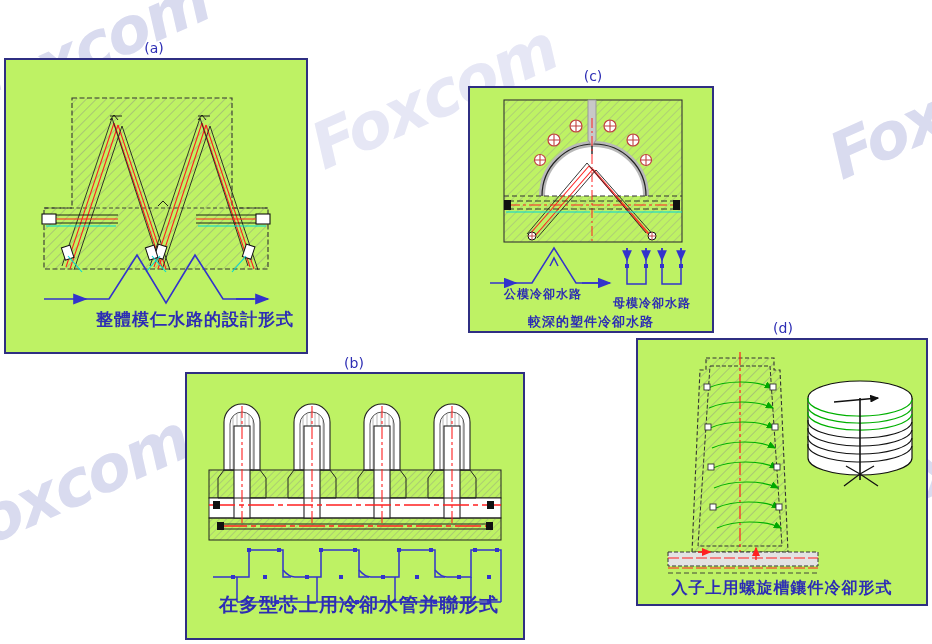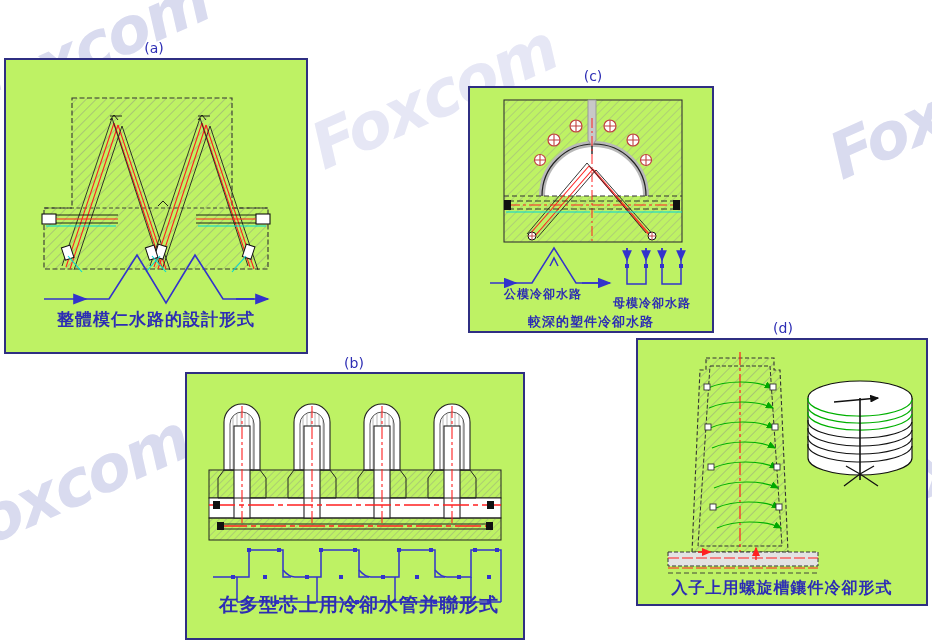--- a/index.html
+++ b/index.html
@@ -175,21 +175,21 @@
         <path d="M152,146 l5,-5 M162,146 l-5,-5"></path>
       </g>
 
       <g stroke="#3333cc" stroke-width="1.6" fill="none">
         <line x1="38" y1="239" x2="80" y2="239" marker-end="url(#arrB)"></line>
         <polyline points="72,239 103,239 131,195 160,243 189,195 217,239 248,239"></polyline>
         <line x1="230" y1="239" x2="262" y2="239" marker-end="url(#arrB)"></line>
       </g>
     </svg>
   </div>
-  <div class="caption" style="left:4px;top:308px;width:304px;font-size:17px;">整體模仁水路的設計形式</div>
+  <div class="caption" style="left:4px;top:308px;width:304px;font-size:17px;padding-left:39px;">整體模仁水路的設計形式</div>
 
   <div class="panel-label" style="left:570px;top:68px;width:46px;">(c)</div>
   <div class="panel" style="left:468px;top:86px;width:246px;height:247px;">
     <svg width="242" height="243" viewBox="0 0 242 243">
 
       <rect x="34" y="12" width="178" height="142" fill="url(#hatchB)" stroke="#333" stroke-width="1.1"></rect>
 
       <path d="M72,108 A52,52 0 0 1 176,108" fill="#ffffff" stroke="#b8b8b8" stroke-width="6"></path>
       <path d="M72,108 A52,52 0 0 1 176,108" fill="none" stroke="#222" stroke-width="1.2"></path>
 

